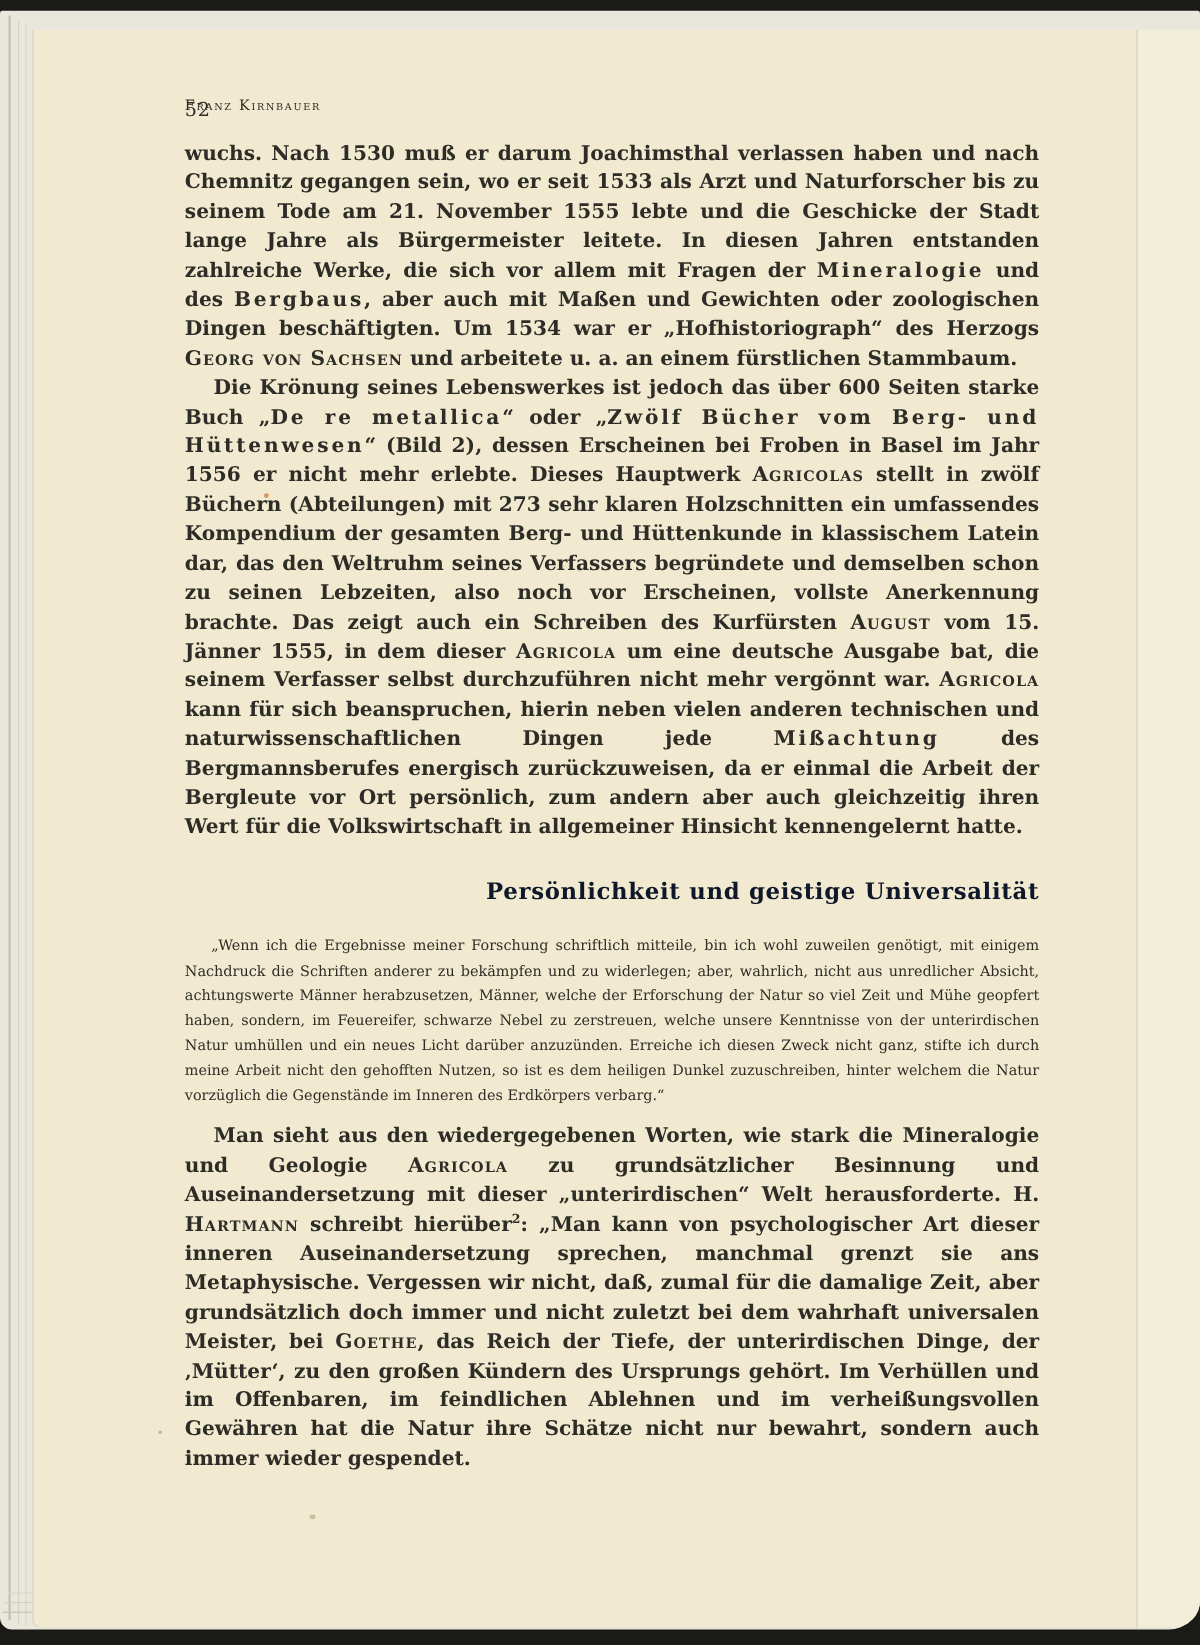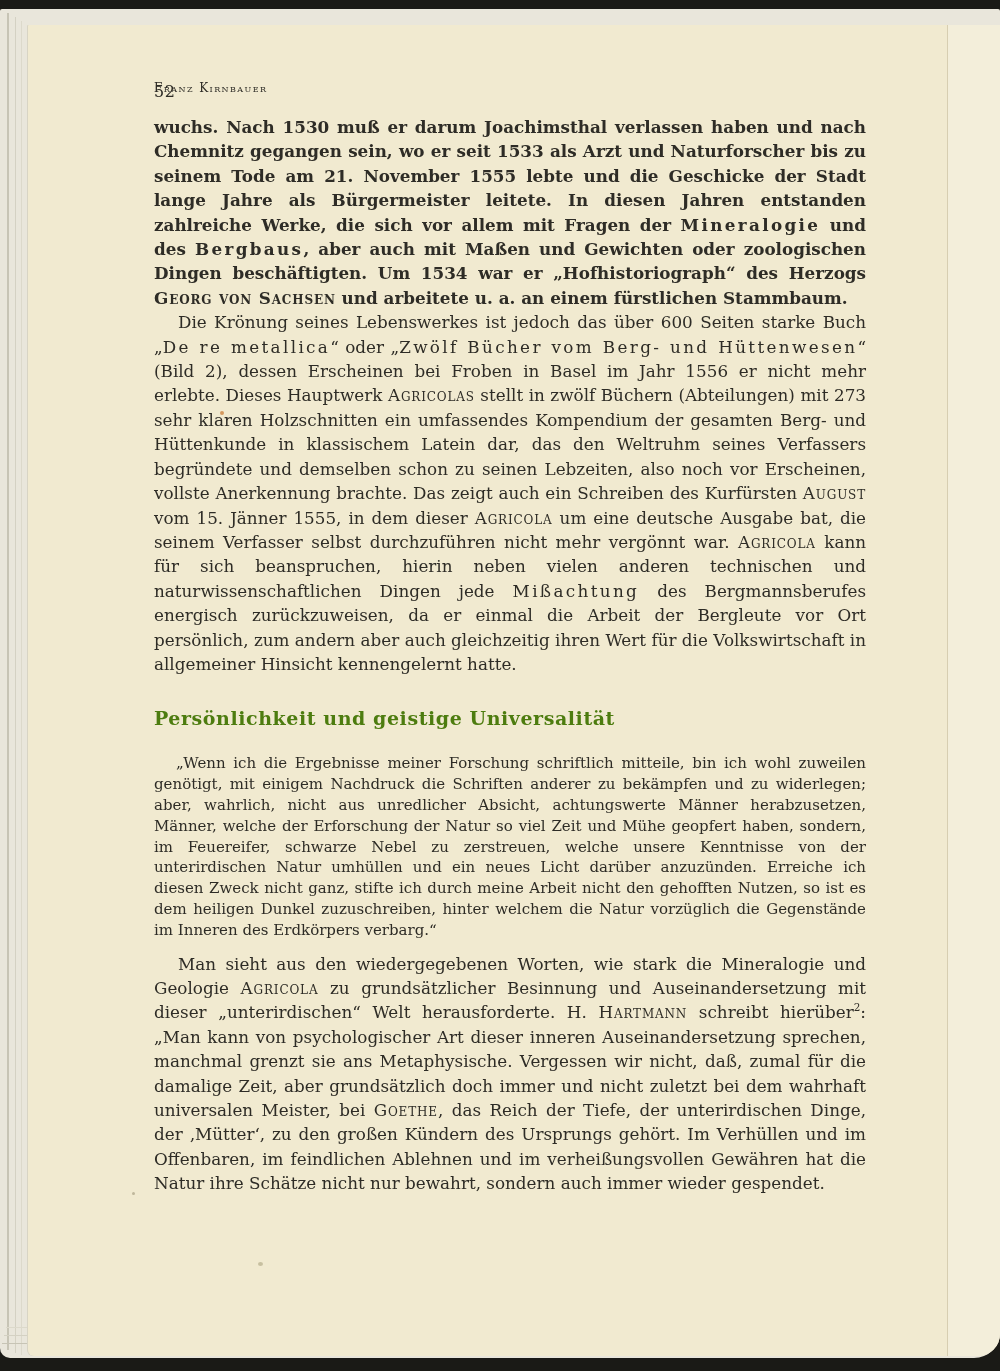--- a/index.html
+++ b/index.html
@@ -75,33 +75,33 @@
     letter-spacing: 0.12em;
     font-size: 12px;
   }
   p.body {
     margin: 0;
     font-size: 16.8px;
     line-height: 24.4px;
     text-align: justify;
     hyphens: auto;
   }
-  .indent   { text-indent: 24px; }
+  .indent   { text-indent: 24px; font-weight: bold; }
   .noindent { text-indent: 0; font-weight: bold; }
   h2.heading {
     margin: 31px 0 13px 0;
-    text-align: left;
+    text-align: right;
     font-size: 19px;
     font-weight: bold;
     letter-spacing: 0.03em;
-    color: #4d7c0f;
+    color: #0f172a;
   }
   p.quote {
     margin: 24px 0 11px 0;
-    font-size: 15px;
+    font-size: 12px;
     line-height: 20.8px;
     text-align: justify;
     text-indent: 22px;
     hyphens: auto;
   }
   
   .sc  { font-variant: small-caps; letter-spacing: 0.05em; }
   .sp  { letter-spacing: 0.14em; }
   .sup { vertical-align: super; font-size: 0.62em; line-height: 0; }
   

